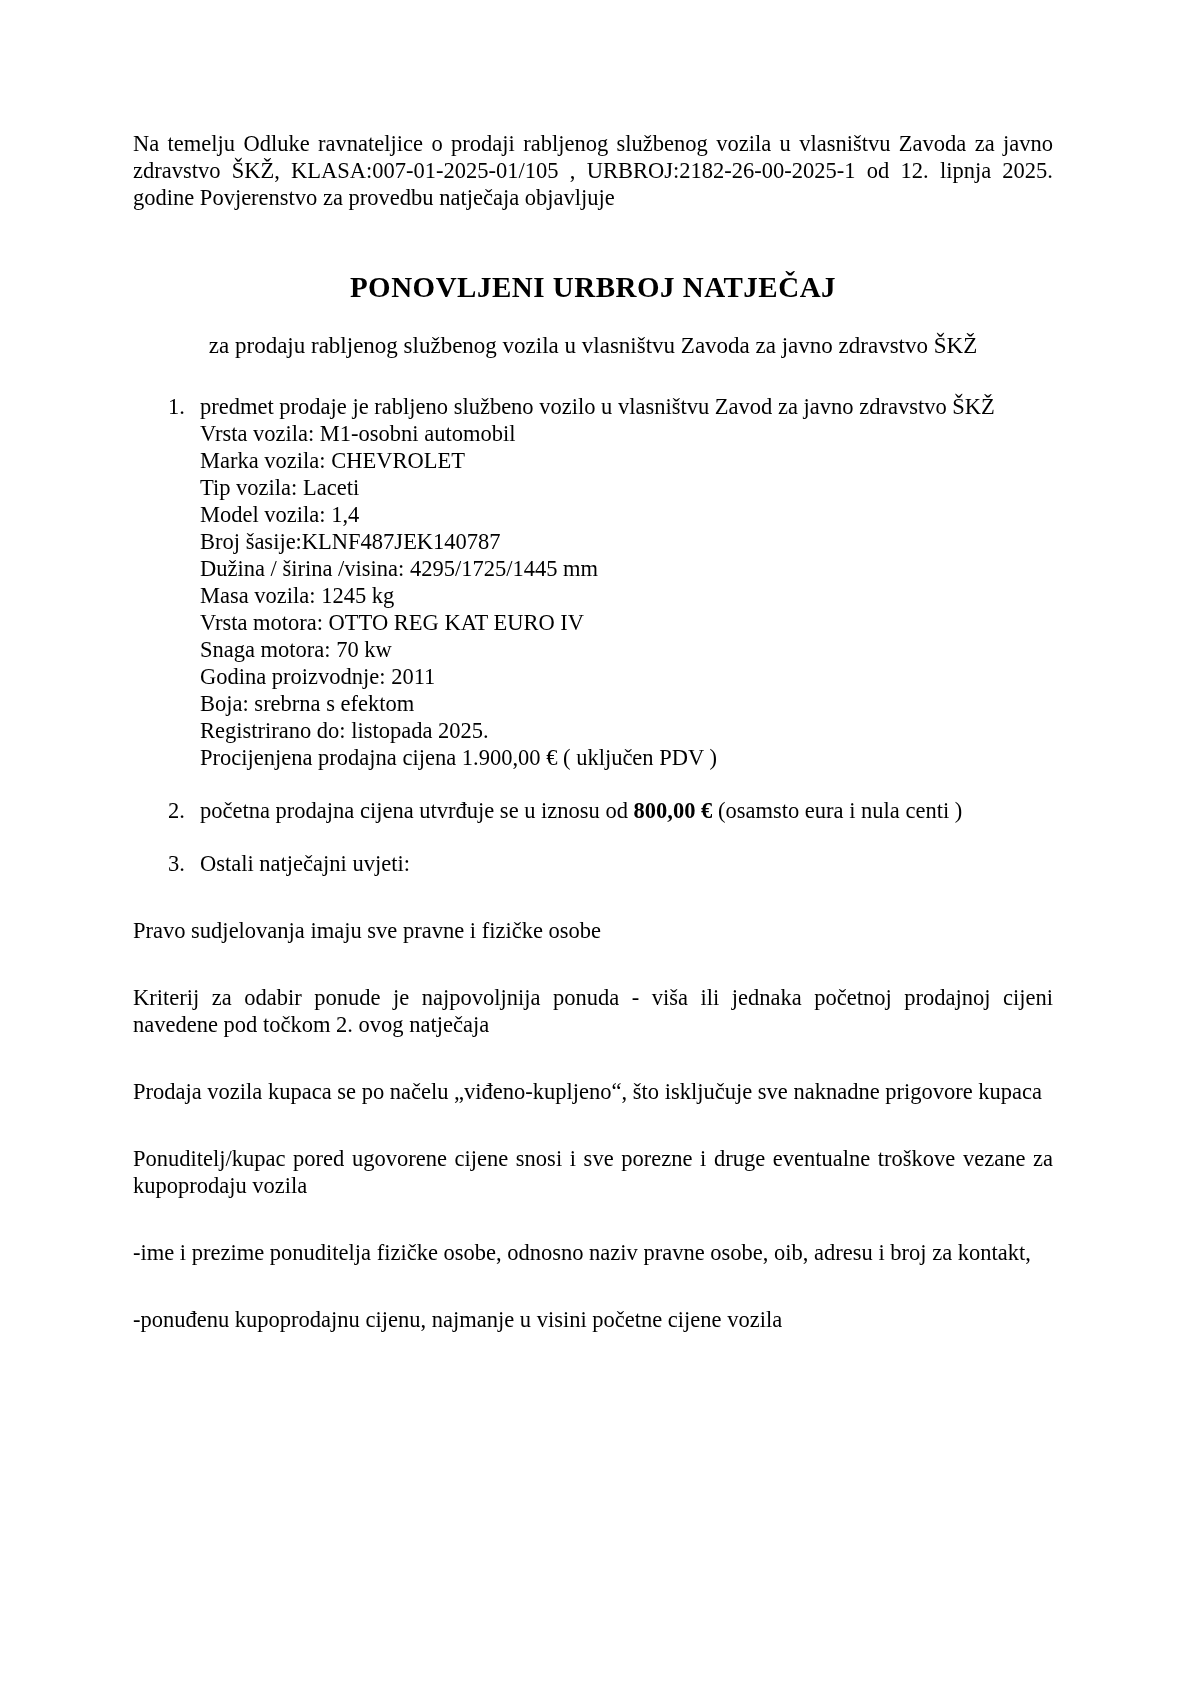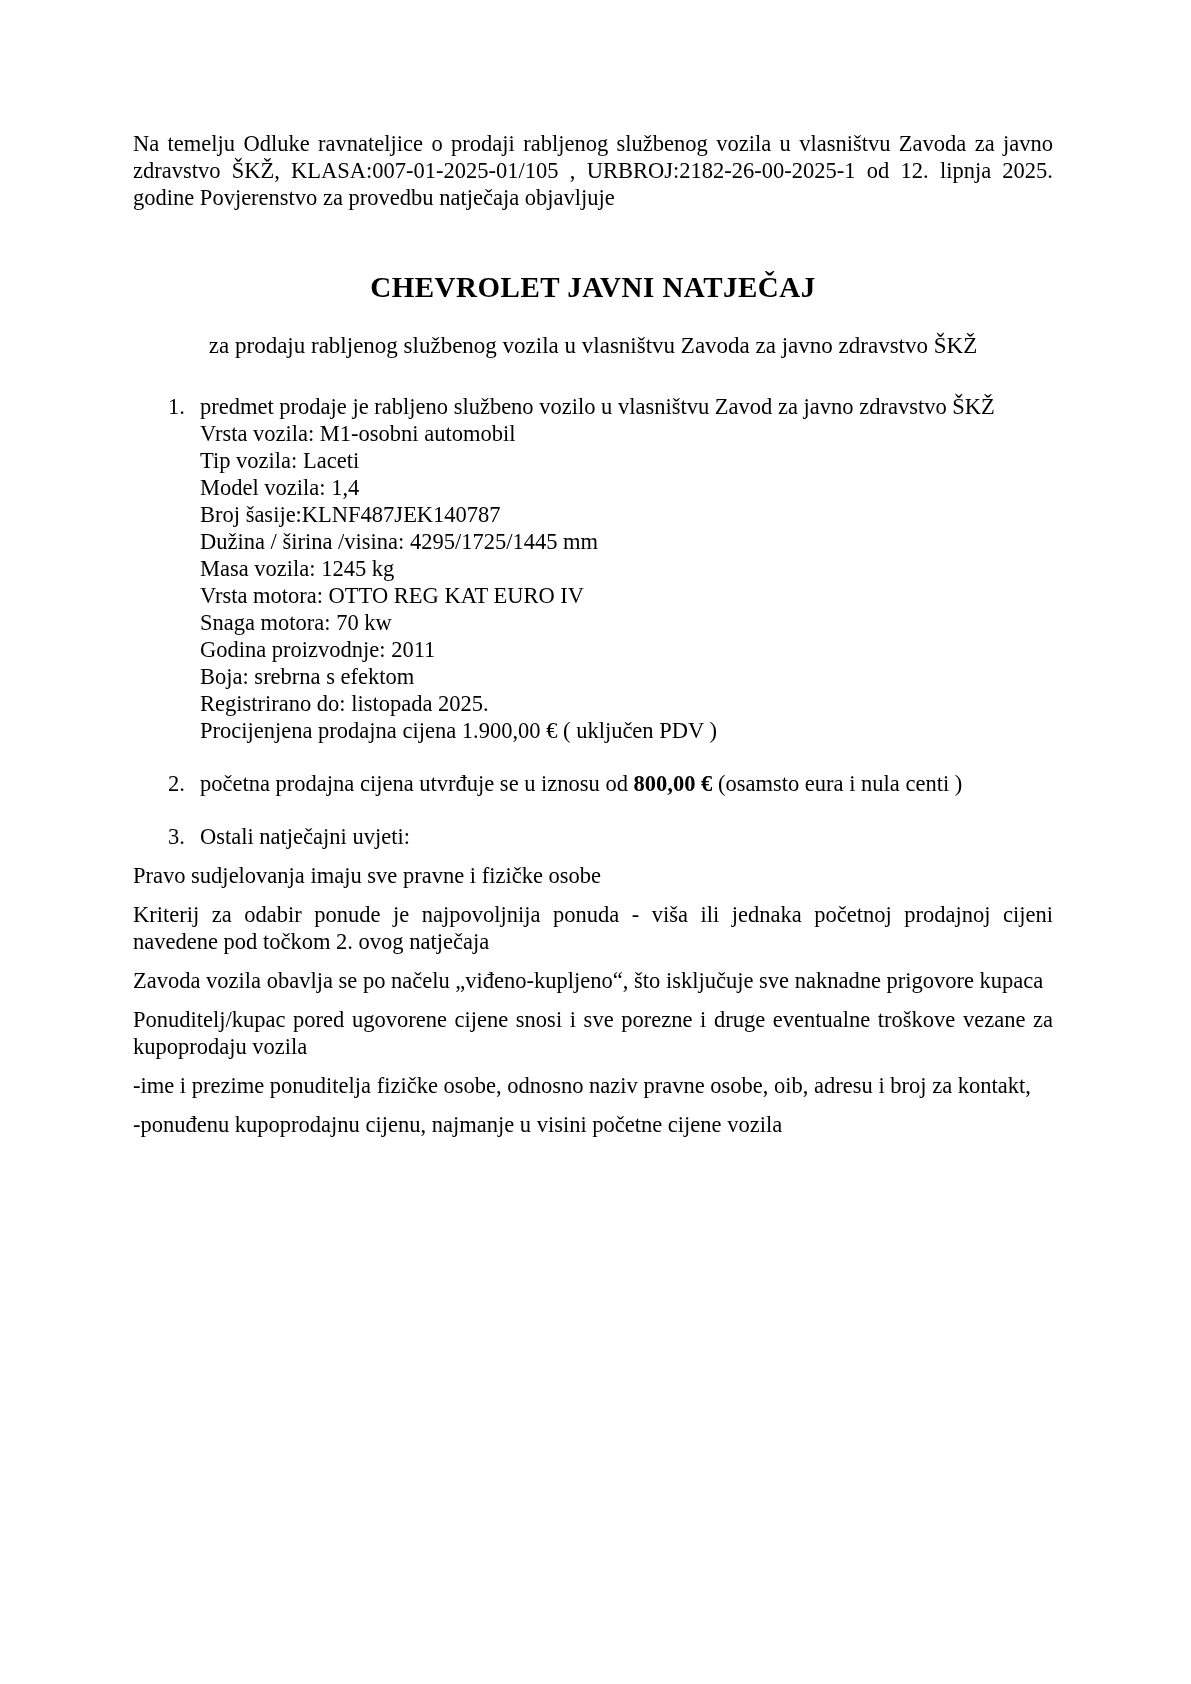--- a/index.html
+++ b/index.html
@@ -39,51 +39,52 @@
   }
   .list { margin-top: 32px; }
   .li { display: flex; align-items: flex-start; }
   .li-num {
     flex: 0 0 67px;
     box-sizing: border-box;
     padding-left: 35px;
   }
   .li-body { flex: 1 1 auto; }
   .li-spaced { margin-top: 26px; }
-  .para { margin-top: 12px; }
+  .para { margin-top: 40px; }
   .bold { font-weight: bold; }
   .detail-line {  }
   .page-number {
     position: absolute;
     left: 0;
     right: 0;
     top: 1562px;
     text-align: center;
     font-size: 22.5px;
     line-height: 27px;
   }
 </style>
 </head>
 <body>
 
 <div class="page">
 
   <p class="justify">Na temelju Odluke ravnateljice o prodaji rabljenog službenog vozila u vlasništvu Zavoda za javno zdravstvo  ŠKŽ, KLASA:007-01-2025-01/105 , URBROJ:2182-26-00-2025-1 od 12. lipnja  2025. godine Povjerenstvo za provedbu natječaja objavljuje</p>
 
-  <p class="doc-title">CHEVROLET JAVNI NATJEČAJ</p>
+  <p class="doc-title">PONOVLJENI URBROJ NATJEČAJ</p>
 
   <p class="doc-subtitle">za prodaju rabljenog službenog vozila u vlasništvu Zavoda za javno zdravstvo ŠKŽ</p>
 
   <div class="list">
 
     <div class="li">
       <div class="li-num">1.</div>
       <div class="li-body">
         <div>predmet prodaje je rabljeno službeno vozilo u vlasništvu Zavod za javno zdravstvo ŠKŽ</div>
         <div class="detail-line">Vrsta vozila: M1-osobni automobil</div>
+        <div class="detail-line">Marka vozila: CHEVROLET</div>
         <div class="detail-line">Tip vozila: Laceti</div>
         <div class="detail-line">Model vozila: 1,4</div>
         <div class="detail-line">Broj šasije:KLNF487JEK140787</div>
         <div class="detail-line">Dužina / širina /visina: 4295/1725/1445 mm</div>
         <div class="detail-line">Masa vozila: 1245 kg</div>
         <div class="detail-line">Vrsta motora: OTTO REG KAT EURO IV</div>
         <div class="detail-line">Snaga motora: 70 kw</div>
         <div class="detail-line">Godina proizvodnje: 2011</div>
         <div class="detail-line">Boja: srebrna s efektom</div>
         <div class="detail-line">Registrirano do: listopada 2025.</div>
@@ -100,21 +101,21 @@
       <div class="li-num">3.</div>
       <div class="li-body">Ostali natječajni uvjeti:</div>
     </div>
 
   </div>
 
   <p class="para justify">Pravo sudjelovanja imaju sve pravne i fizičke osobe</p>
 
   <p class="para justify">Kriterij za odabir ponude je najpovoljnija ponuda - viša ili jednaka početnoj prodajnoj cijeni navedene pod točkom 2. ovog natječaja</p>
 
-  <p class="para justify">Zavoda vozila obavlja se po načelu „viđeno-kupljeno“, što isključuje sve naknadne prigovore kupaca</p>
+  <p class="para justify">Prodaja vozila kupaca se po načelu „viđeno-kupljeno“, što isključuje sve naknadne prigovore kupaca</p>
 
   <p class="para justify">Ponuditelj/kupac pored ugovorene cijene snosi i sve porezne i  druge eventualne troškove vezane za kupoprodaju vozila</p>
 
 
   <p class="para justify">-ime i prezime ponuditelja fizičke osobe, odnosno naziv pravne osobe, oib, adresu i broj za kontakt,</p>
 
   <p class="para justify">-ponuđenu kupoprodajnu cijenu, najmanje u visini početne cijene vozila</p>
 
   <div class="page-number">1</div>
 

